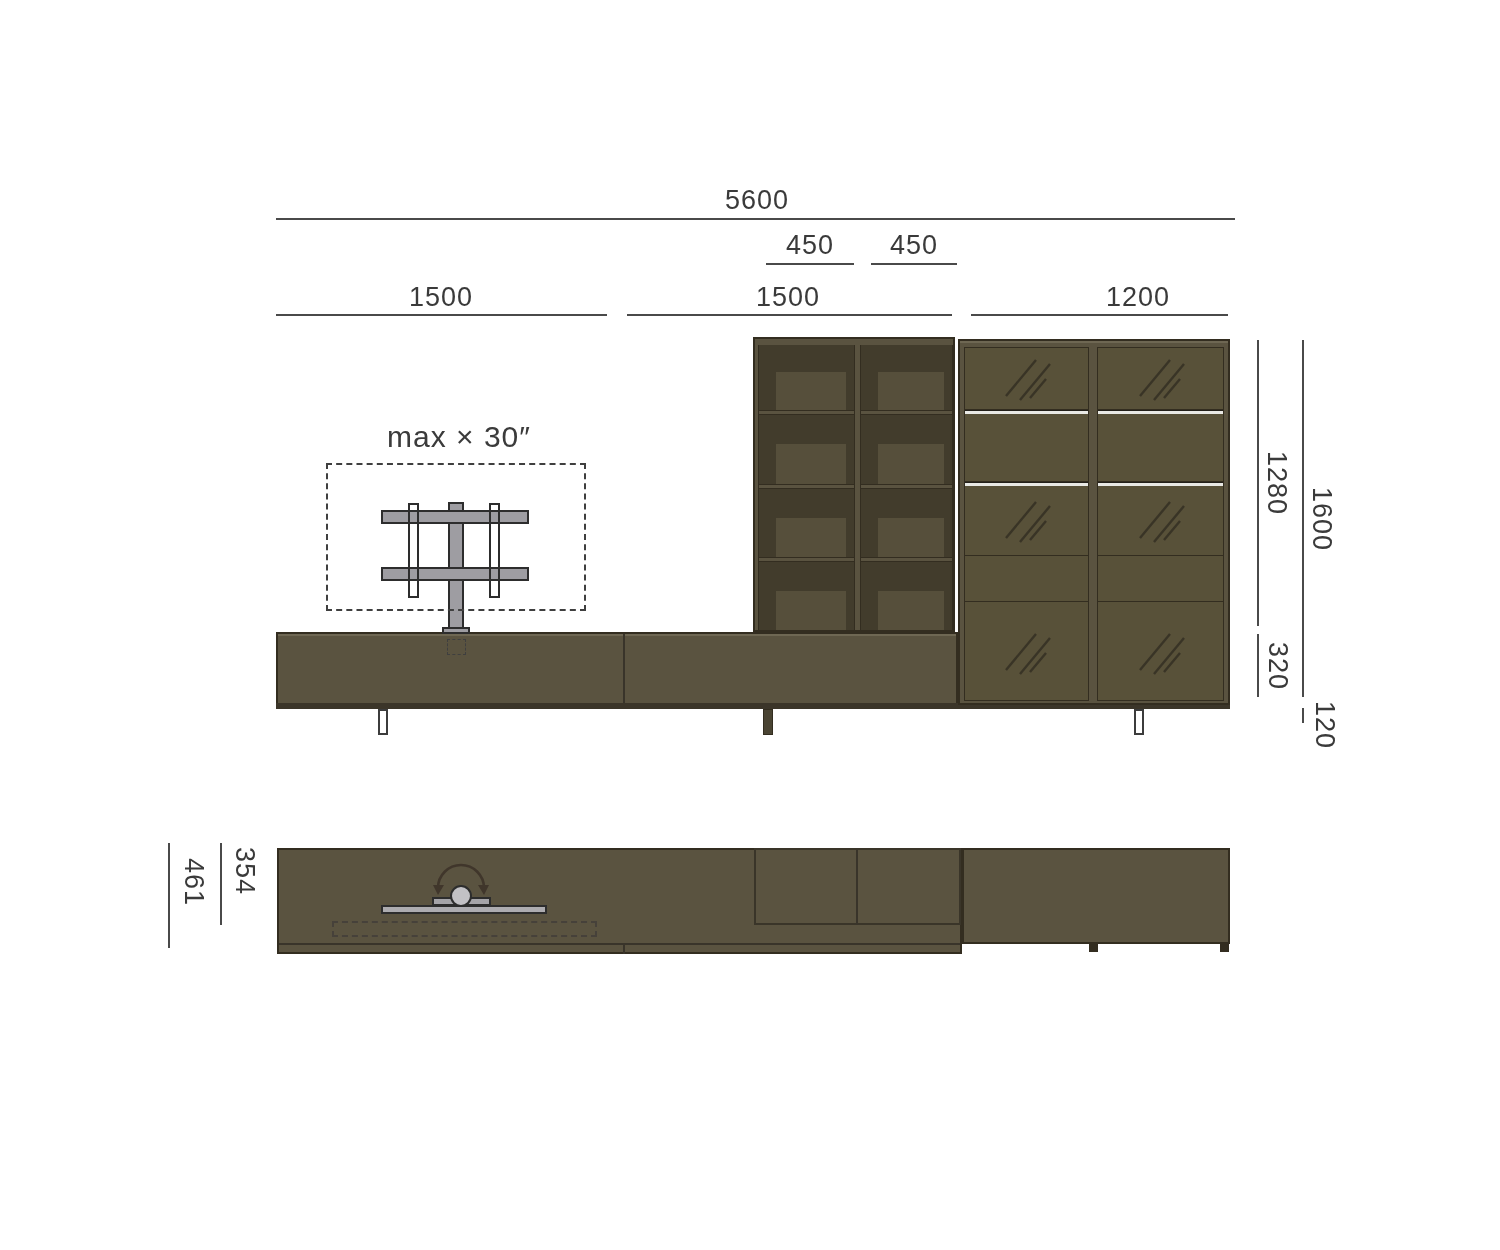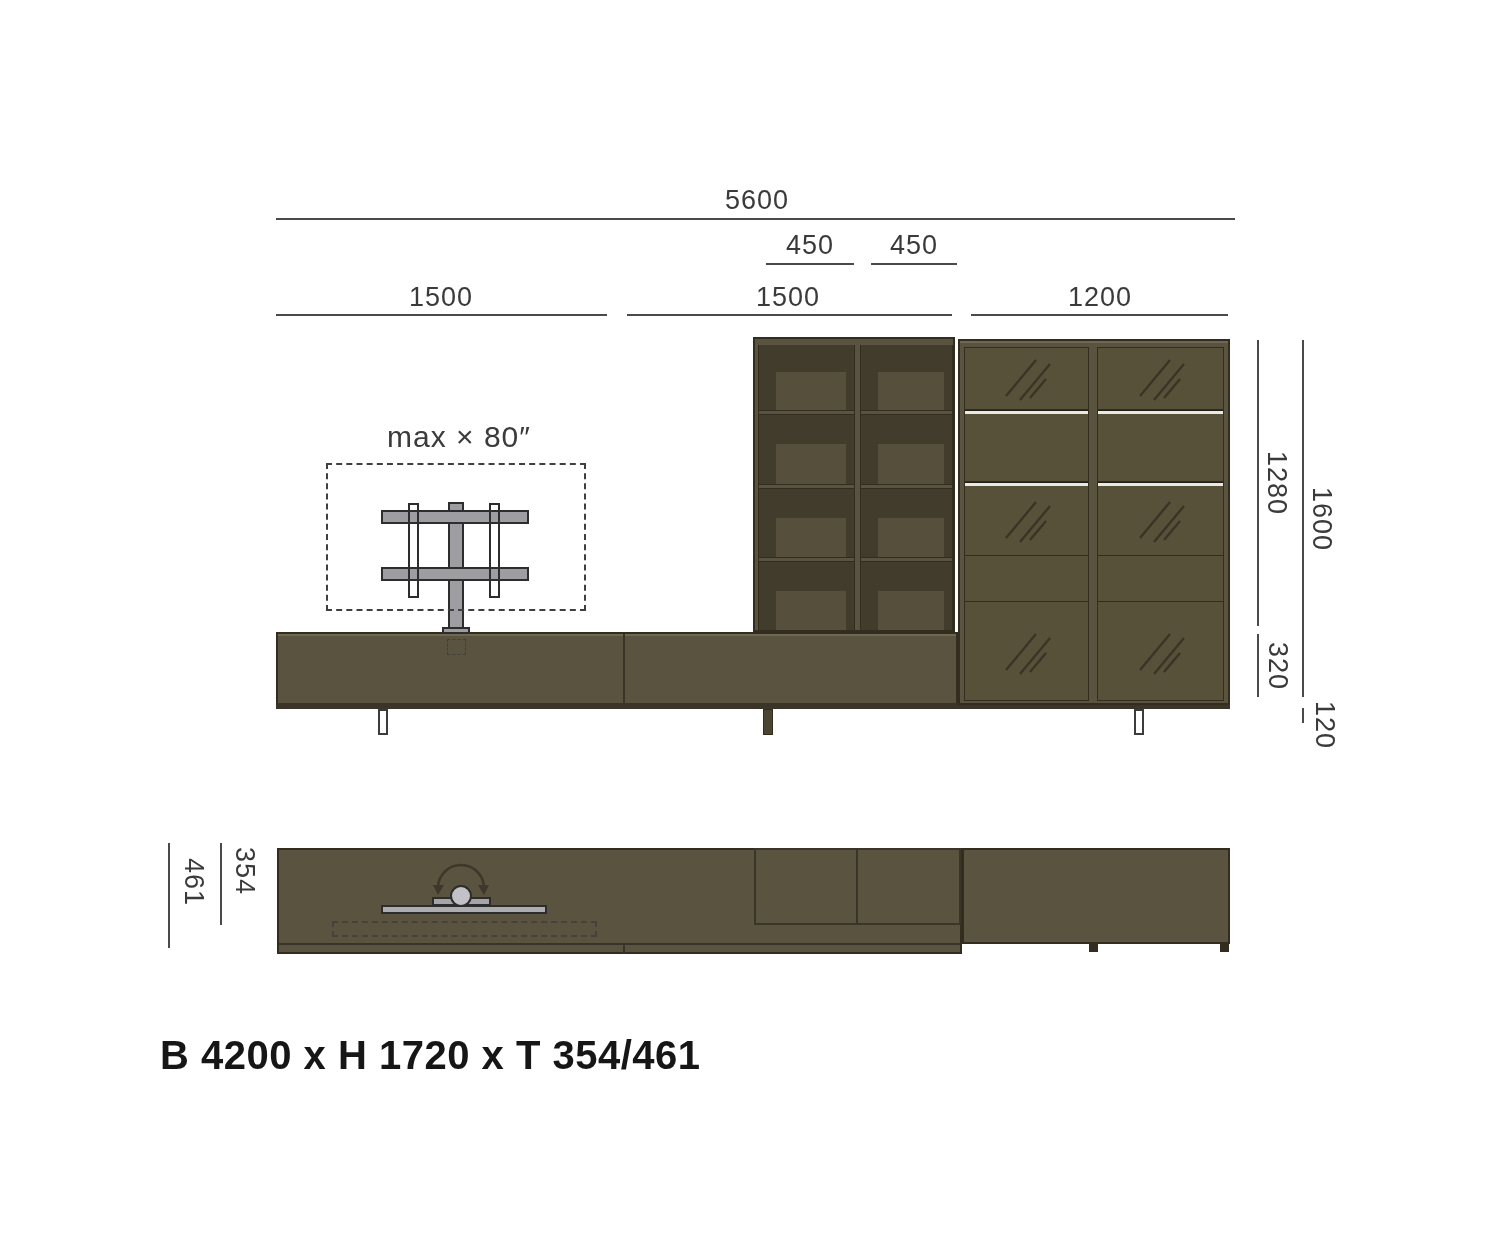--- a/index.html
+++ b/index.html
@@ -58,21 +58,21 @@
   <div class="hdim" style="left:687px; top:185px;">5600</div>
   <div class="dlh" style="left:276px; top:218px; width:959px;"></div>
 
   <div class="hdim" style="left:740px; top:230px;">450</div>
   <div class="hdim" style="left:844px; top:230px;">450</div>
   <div class="dlh" style="left:766px; top:263px; width:88px;"></div>
   <div class="dlh" style="left:871px; top:263px; width:86px;"></div>
 
   <div class="hdim" style="left:371px; top:282px;">1500</div>
   <div class="hdim" style="left:718px; top:282px;">1500</div>
-  <div class="hdim" style="left:1030px; top:282px;">1200</div>
+  <div class="hdim" style="left:1030px; top:282px;text-align:right;">1200</div>
   <div class="dlh" style="left:276px; top:314px; width:331px;"></div>
   <div class="dlh" style="left:627px; top:314px; width:325px;"></div>
   <div class="dlh" style="left:971px; top:314px; width:257px;"></div>
 
   <div class="dlv" style="left:1257px; top:340px; height:286px;"></div>
   <div class="dlv" style="left:1257px; top:634px; height:63px;"></div>
   <div class="dlv" style="left:1302px; top:340px; height:357px;"></div>
   <div class="dlv" style="left:1302px; top:708px; height:15px;"></div>
   <div class="vdim" style="left:1207px; top:468px;">1280</div>
   <div class="vdim" style="left:1252px; top:504px;">1600</div>
@@ -205,21 +205,21 @@
       <div class="metal" style="left:448px; top:502px; width:16px; height:130px;"></div>
       <div class="metal" style="left:381px; top:510px; width:148px; height:14px;"></div>
       <div class="metal" style="left:381px; top:567px; width:148px; height:14px;"></div>
       <div class="metal-open" style="left:408px; top:503px; width:11px; height:95px;"></div>
       <div class="metal-open" style="left:489px; top:503px; width:11px; height:95px;"></div>
       <div class="metal" style="left:442px; top:627px; width:28px; height:7px;"></div>
       <div class="dashbox" style="left:447px; top:639px; width:19px; height:16px; border-width:1.5px;"></div>
     </div>
 
     <div class="dashbox" style="left:326px; top:463px; width:260px; height:148px;"></div>
-    <div class="note" style="left:319px; top:420px;">max × 80″</div>
+    <div class="note" style="left:319px; top:420px;">max × 30″</div>
   </div>
 
   <div>
 
     <div class="wood" style="left:277px; top:848px; width:685px; height:106px;">
       <div class="darkline" style="left:0; top:93px; width:100%; height:2px;"></div>
       <div class="darkline" style="left:344px; top:93px; width:2px; height:11px;"></div>
     </div>
 
     <div class="wood" style="left:962px; top:848px; width:268px; height:96px;"></div>
@@ -238,15 +238,14 @@
       <polygon points="3,23 14,23 8,33" fill="#40362B"></polygon>
       <polygon points="48,23 59,23 54,33" fill="#40362B"></polygon>
     </svg>
 
     <div class="dlv" style="left:220px; top:843px; height:82px;"></div>
     <div class="dlv" style="left:168px; top:843px; height:105px;"></div>
     <div class="vdim" style="left:175px; top:856px;">354</div>
     <div class="vdim" style="left:124px; top:867px;">461</div>
   </div>
 
-  <div class="caption">B 4200 x H 1720 x T 354/461</div>
 
 </div>
 
 </body></html>

